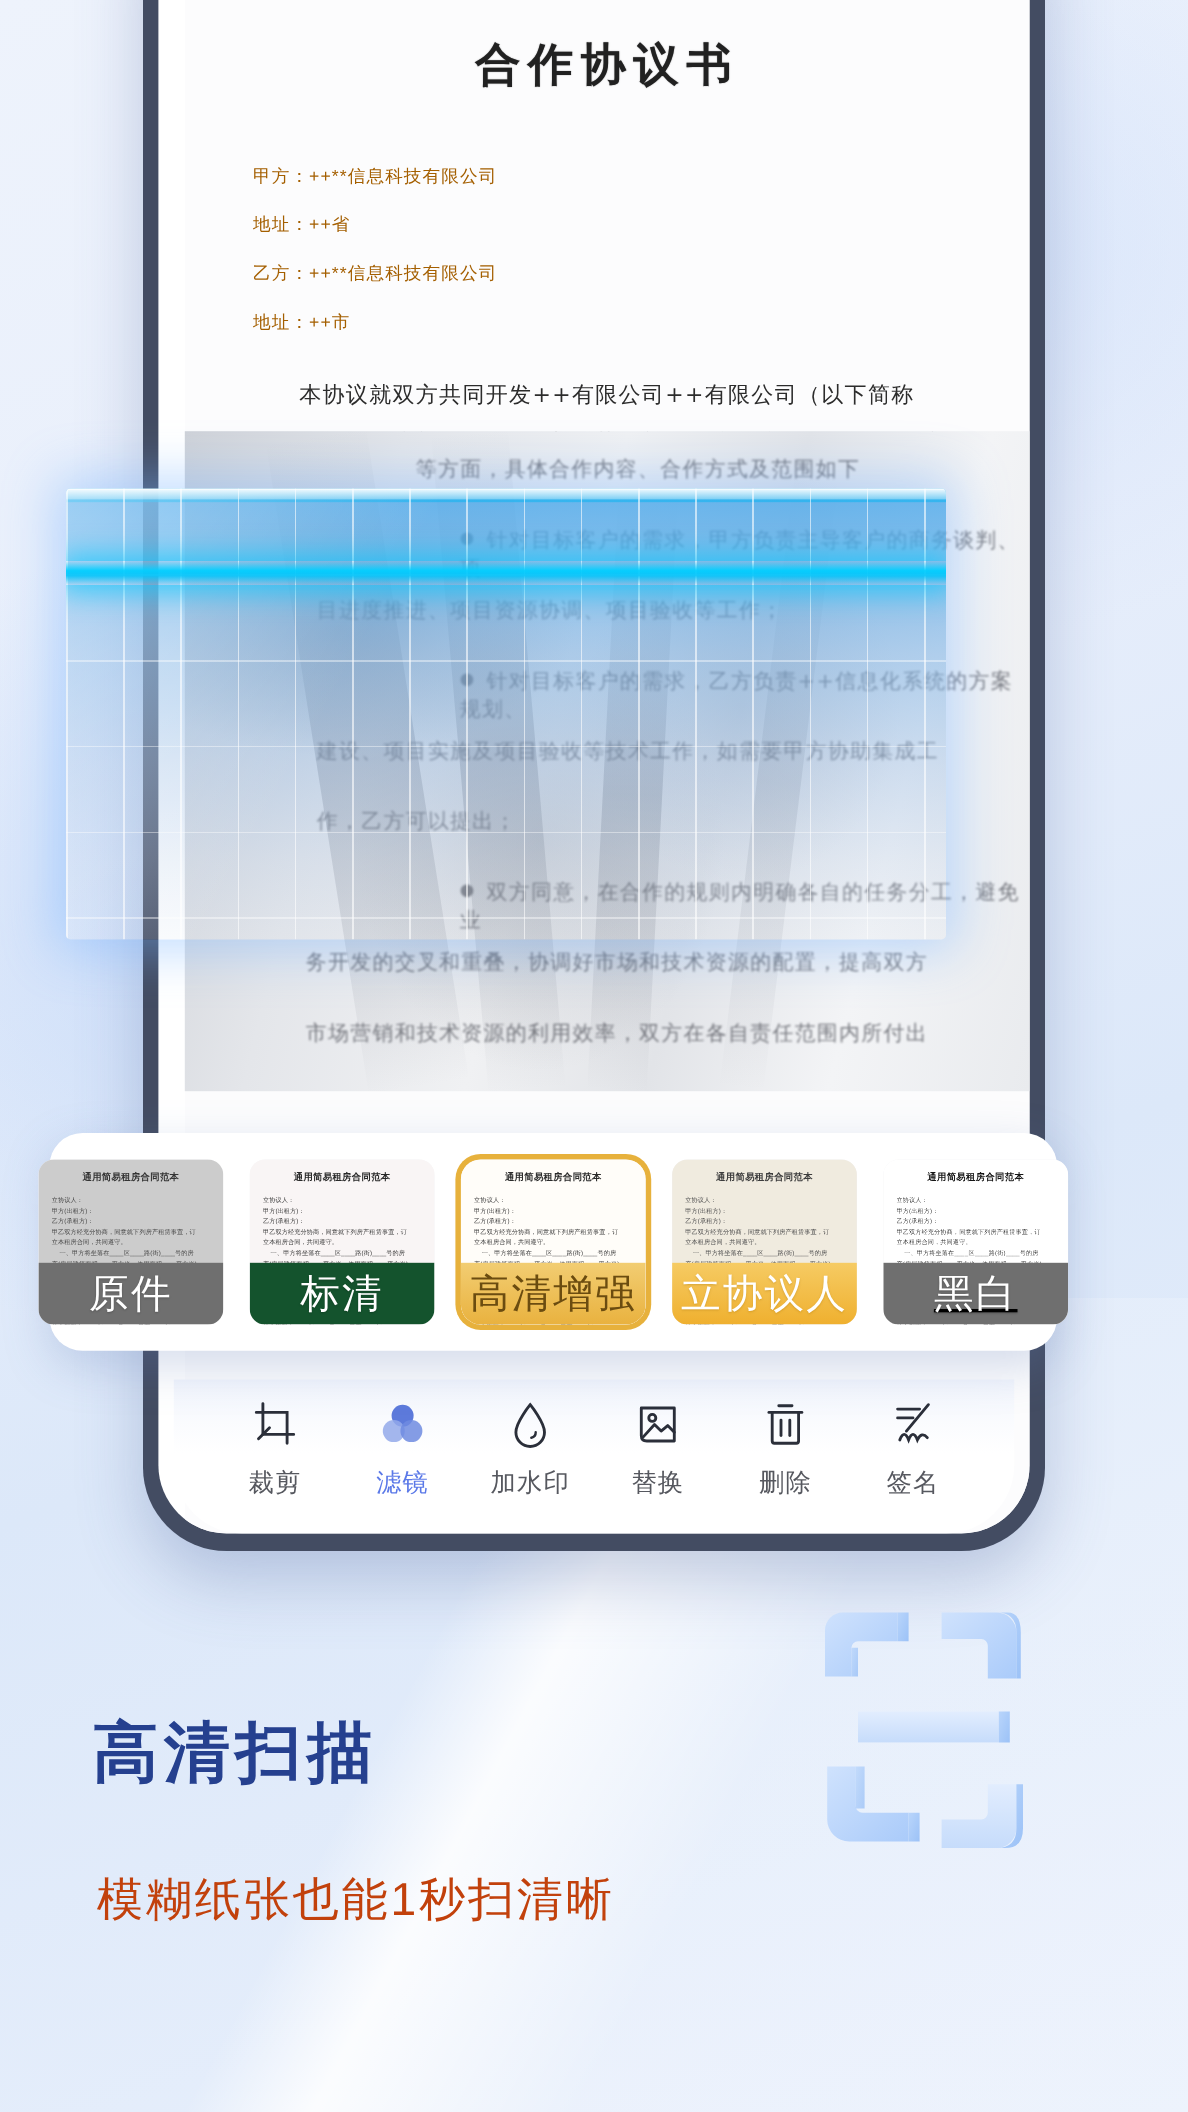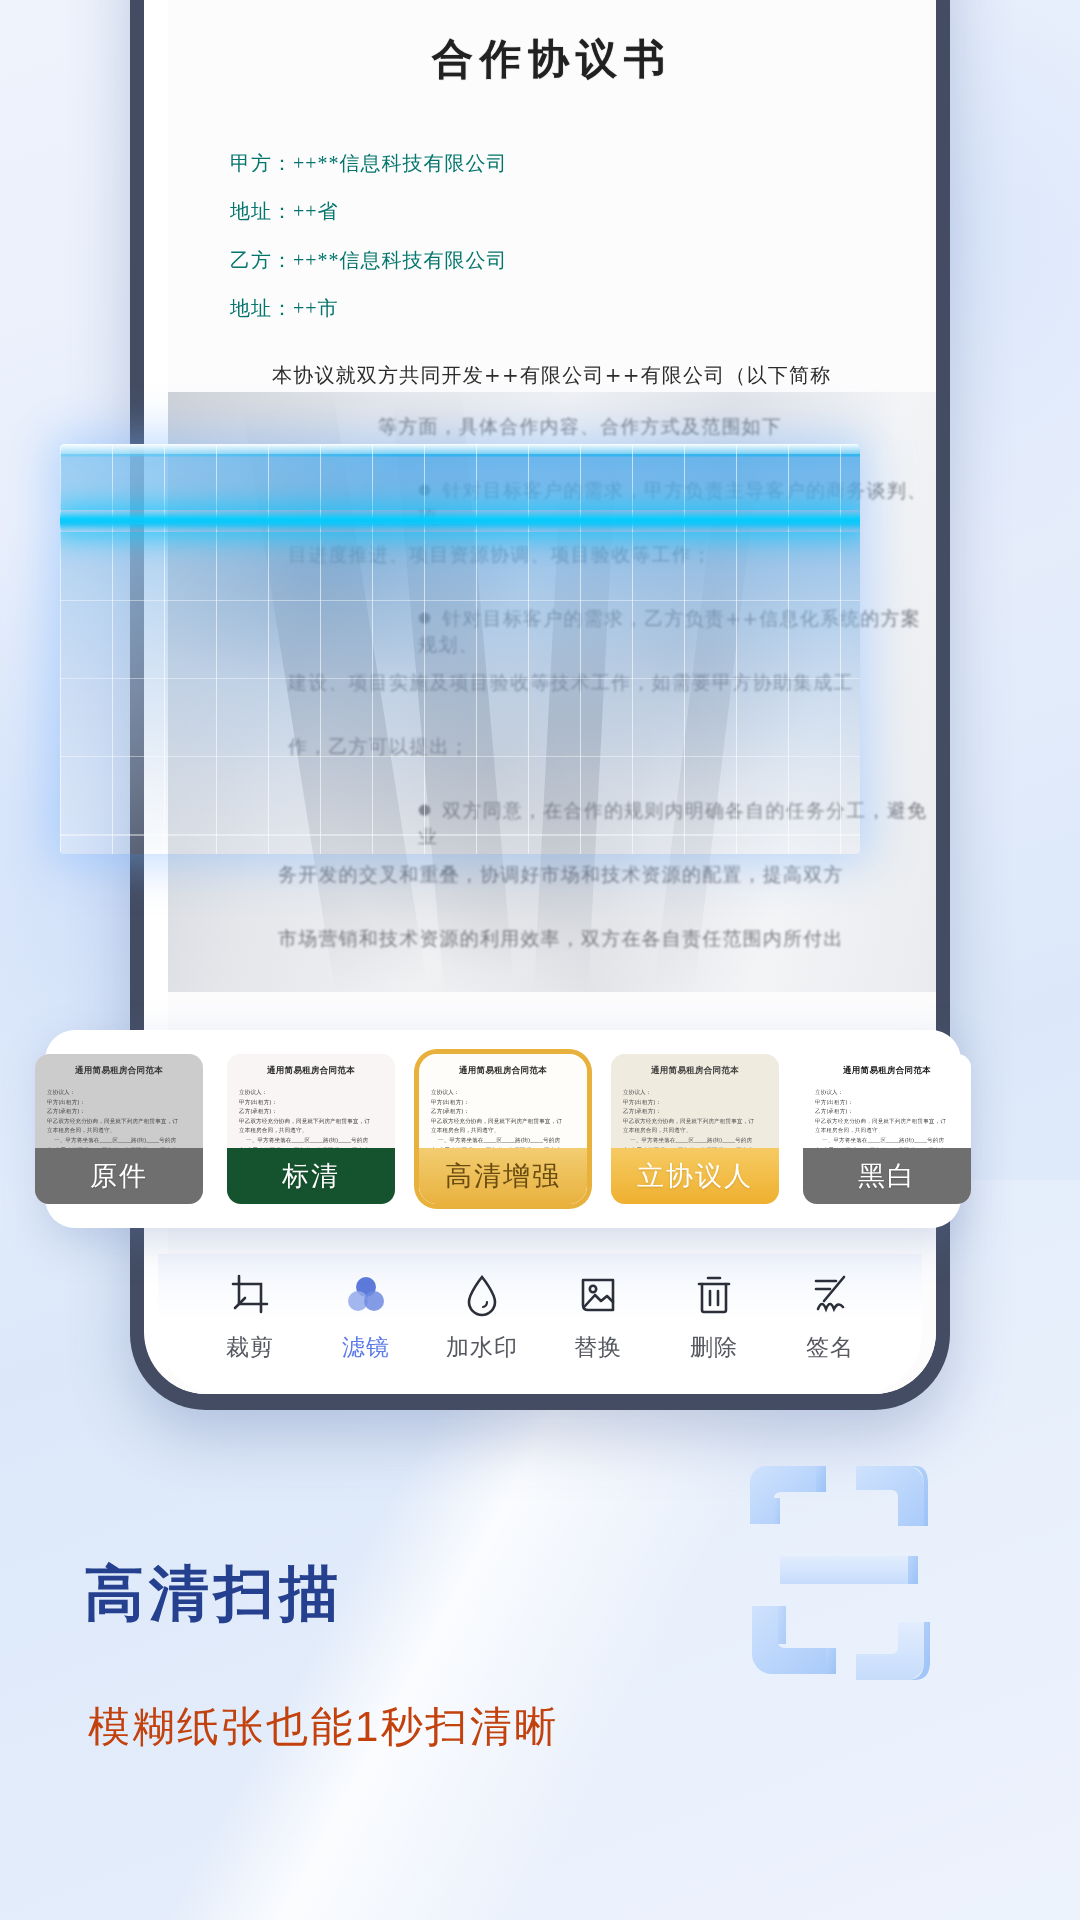--- a/index.html
+++ b/index.html
@@ -25,22 +25,22 @@
   .phone-screen{position:absolute;left:14px;top:0;right:14px;bottom:16px;
     background:#ffffff;border-radius:0 0 62px 62px;overflow:hidden;}
 
   
   .doc-page{position:absolute;left:24px;top:0;right:0;bottom:0;background:#fcfcfd;}
   .doc-inner{position:absolute;left:0;top:0;right:0;bottom:0;padding:52px 62px 0 62px;}
   .doc-title{text-align:center;font-family:Liberation Serif, serif;
     font-size:41px;font-weight:700;letter-spacing:7px;color:#2b2b2b;
     margin:58px 0 66px 0;text-shadow:0 0 1.1px rgba(0,0,0,.55);
     filter:blur(.28px) contrast(1.12);}
-  .doc-line{font-family:Liberation Serif, serif;
-    font-size:20px;color:#0f766e;line-height:1.02;margin-bottom:28px;
+  .doc-line{font-family:Liberation Sans, sans-serif;
+    font-size:16px;color:#a16207;line-height:1.02;margin-bottom:28px;
     letter-spacing:1px;filter:blur(.3px) contrast(1.1);}
   .doc-para{font-family:"DejaVu Serif","Liberation Serif",serif;
     font-size:20px;color:#343434;line-height:44px;letter-spacing:1.2px;
     text-indent:42px;margin-top:34px;filter:blur(.3px) contrast(1.1);}
   .doc-num{font-family:"DejaVu Serif","Liberation Serif",serif;font-size:20px;
     color:#343434;margin-top:26px;letter-spacing:1.2px;filter:blur(.3px) contrast(1.1);}
   .doc-num .idx{display:inline-block;width:62px;}
   .doc-sub{font-family:"DejaVu Serif","Liberation Serif",serif;font-size:20px;
     color:#343434;line-height:44px;letter-spacing:1.1px;text-indent:42px;
     margin-top:10px;filter:blur(.3px) contrast(1.1);}
@@ -88,36 +88,36 @@
   .thumb{width:168px;height:150px;border-radius:14px;position:relative;overflow:hidden;
     background:#f4f4f5;flex:0 0 auto;}
   .thumb.sel{box-shadow:0 0 0 5px #e7b13c;border-radius:18px;}
   .thumb-body{position:absolute;inset:0;padding:11px 12px 0 12px;}
   .t-title{text-align:center;font-size:8.5px;font-weight:700;color:#2a2a2a;
     letter-spacing:.3px;margin-bottom:11px;}
   .t-row{font-size:5.6px;color:#3a3a3a;line-height:9.6px;letter-spacing:.1px;white-space:nowrap;}
   .t-row.ind{text-indent:7px;}
   .t-band{position:absolute;left:0;right:0;bottom:0;height:56px;
     display:flex;align-items:center;justify-content:center;}
-  .t-band-label{font-size:27px;color:#ffffff;letter-spacing:2px;
+  .t-band-label{font-size:36px;color:#ffffff;letter-spacing:2px;
     text-shadow:0 1px 2px rgba(0,0,0,.22);}
 
   
   .v-orig .thumb-body{filter:grayscale(1) contrast(.88) brightness(.99);background:#d9d9d9;}
   .v-orig .t-band{background:#6f6f6f;}
   .v-std  .thumb-body{background:#f7f3f3;filter:contrast(1.02);}
   .v-std  .t-band{background:#14532d;}
   .v-hd   .thumb-body{background:#fffdf9;}
   .v-hd   .t-band{background:linear-gradient(180deg,#f2cd72,#e9b23f);}
   .v-hd   .t-band-label{color:#6b4c10;text-shadow:none;}
   .v-print .thumb-body{background:#fdf7ea;filter:contrast(.82) brightness(1.04);}
   .v-print .t-band{background:linear-gradient(180deg,#f6cb63,#efb02f);}
   .v-print .t-band-label{color:#ffffff;text-shadow:0 1px 2px rgba(160,110,10,.35);}
   .v-bw   .thumb-body{background:#f6f6f6;filter:grayscale(1) contrast(1.25);}
-  .v-bw   .t-band{background:#6f6f6f;}
+  .v-bw   .t-band{background:#6f6f6f;text-decoration:underline;}
 
   
   .toolbar{position:absolute;left:14px;right:14px;bottom:0;height:140px;
     background:linear-gradient(180deg,#f3f6fd 0%,#ffffff 48%,#ffffff 100%);
     border-radius:0 0 62px 62px;
     display:flex;align-items:center;justify-content:space-around;padding:0 34px 14px 34px;}
   .tool{display:flex;flex-direction:column;align-items:center;gap:13px;width:112px;}
   .tool svg{display:block;}
   .tool-label{font-size:23px;color:#56585f;letter-spacing:1px;}
   .tool.active .tool-label{color:#5b79e8;}

